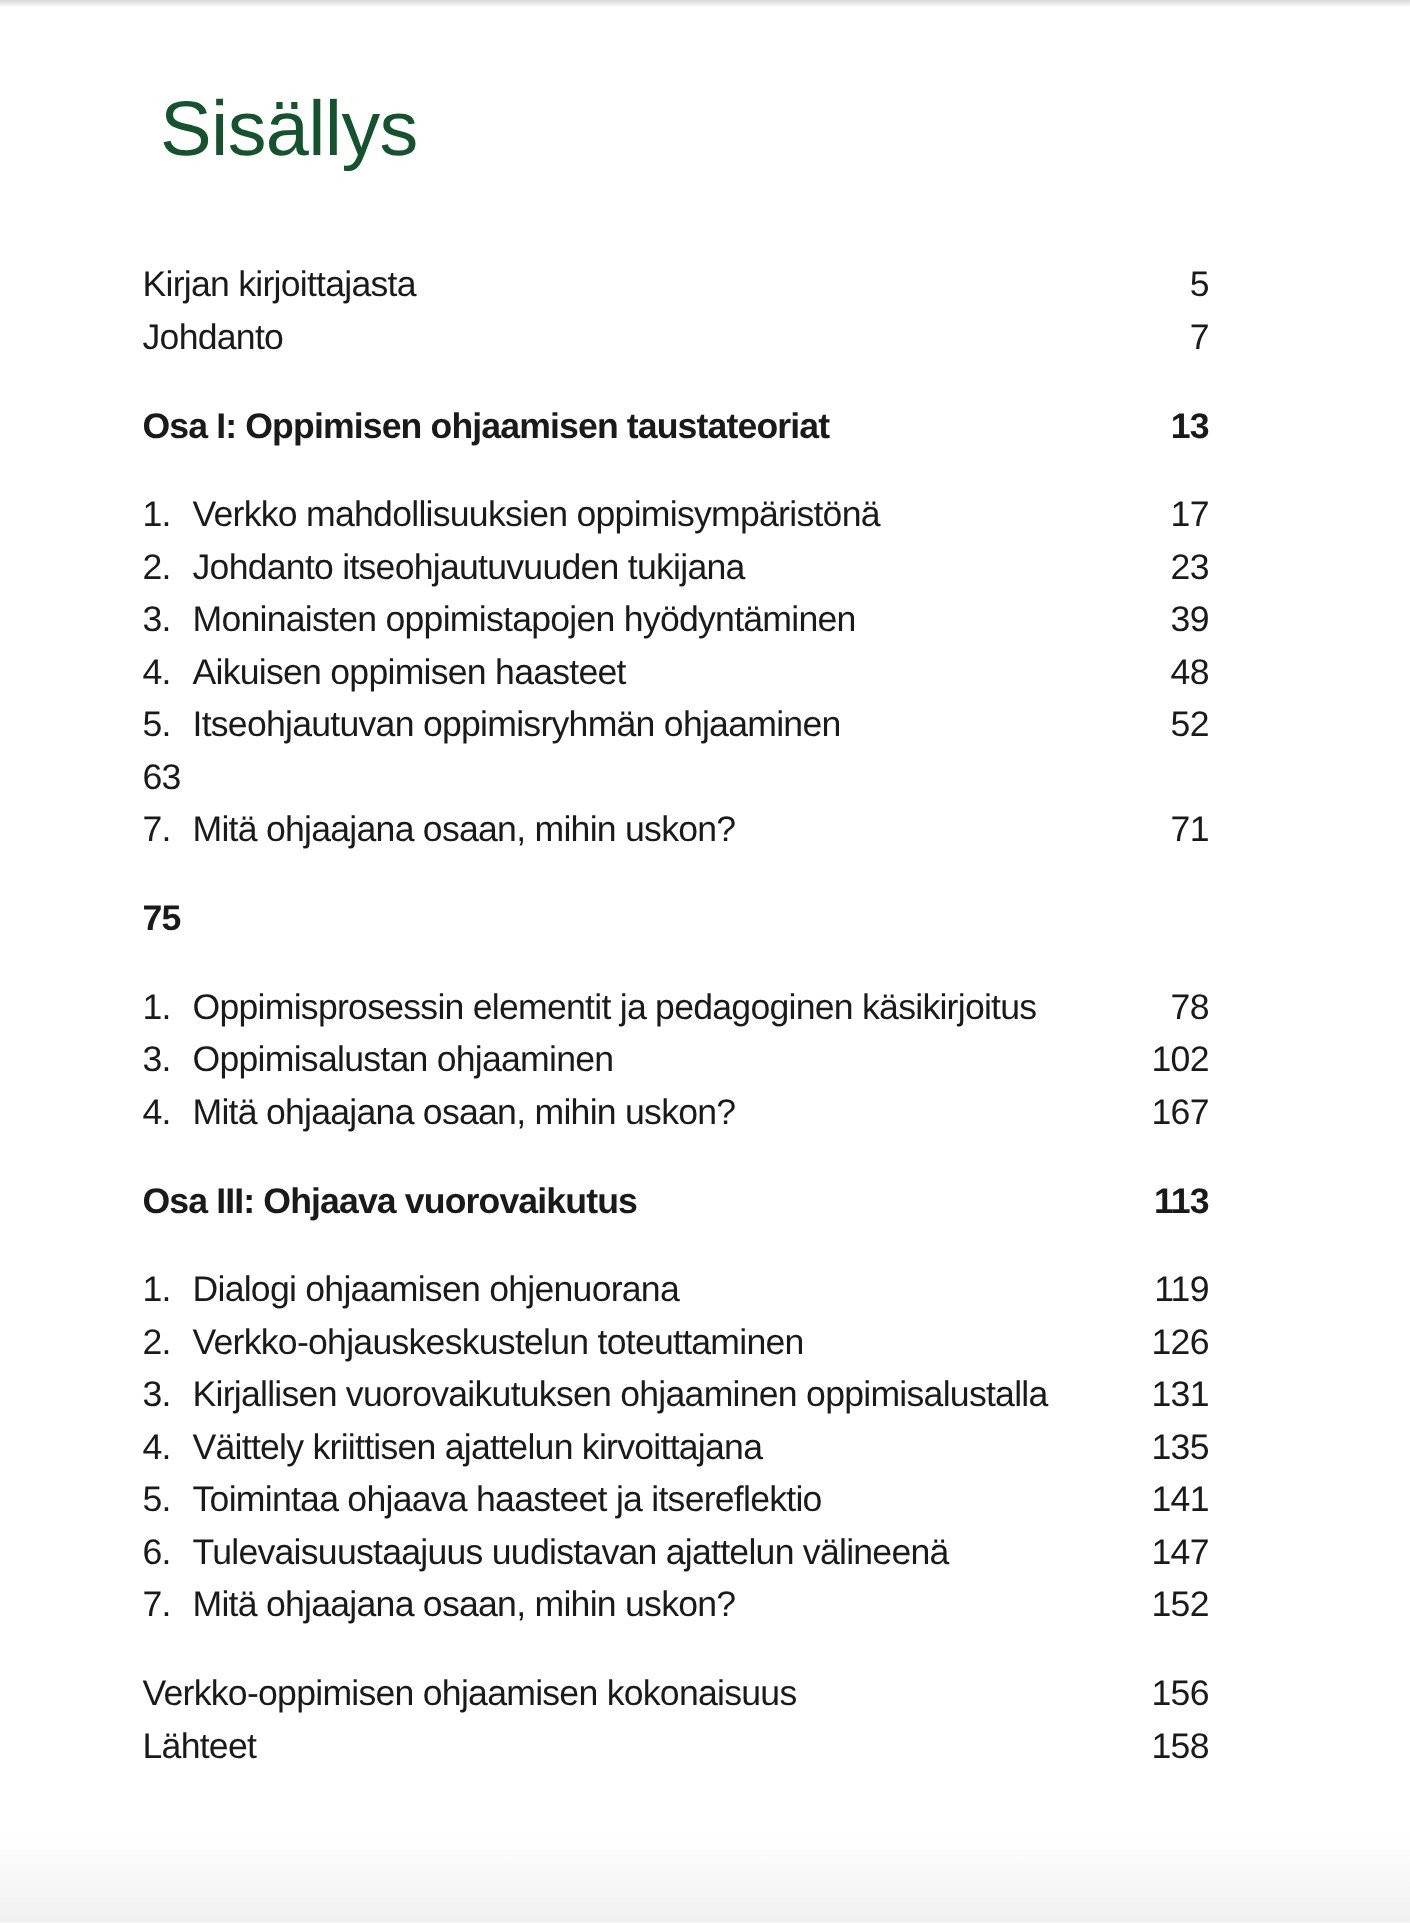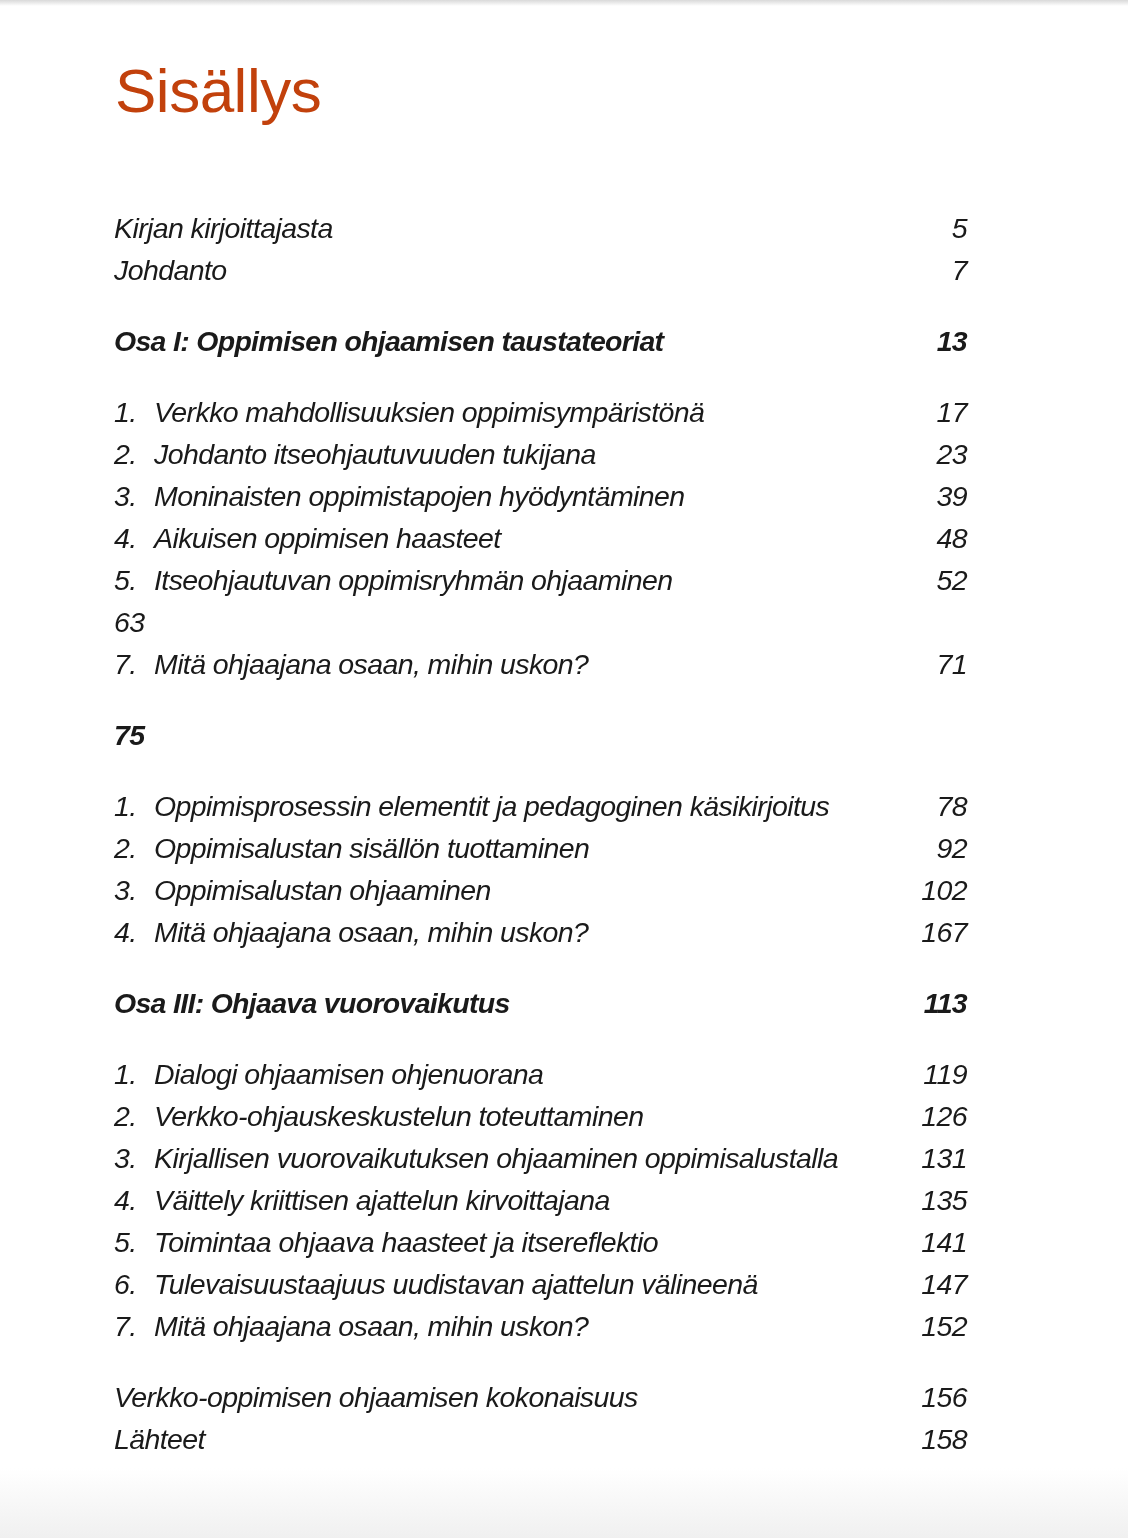--- a/index.html
+++ b/index.html
@@ -14,29 +14,28 @@
       position: absolute; left: 0; top: 0; width: 1128px; height: 6px;
       background: linear-gradient(to bottom, #d9d9d9, #ffffff);
     }
     .bottom-shade {
       position: absolute; left: 0; bottom: 0; width: 1128px; height: 70px;
       background: linear-gradient(to bottom, #ffffff, #f0f0f0);
     }
     .page { position: absolute; left: 114px; top: 0; width: 853px; }
     .title {
       position: absolute; top: 52px; left: -2px;
-      font-size: 62px; line-height: 72px; color: #c2410c;
-      margin: 3px; font-weight: normal; letter-spacing: -0.5px;
+      font-size: 62px; line-height: 72px; color: #14532d;
+      margin: 16px; font-weight: normal; letter-spacing: -0.5px;
     }
     .toc { position: absolute; top: 207px; left: 0; width: 853px; }
     .row {
       display: flex; justify-content: space-between; align-items: center;
       height: 42px; line-height: 42px; font-size: 28.5px; letter-spacing: -0.6px;
       white-space: nowrap;
-      font-style: italic;
     }
     .row.part { font-weight: bold; letter-spacing: -0.7px; }
     .gap { height: 29px; }
     .num { display: inline-block; width: 40px; }
     .pg { text-align: right; }
   </style>
 </head>
 <body>
 
 <div class="top-shade"></div>
@@ -92,24 +91,20 @@
 
     <div class="row part">
       <span class="pg">75</span>
     </div>
     <div class="gap"></div>
     <div class="row">
         <span><span class="num">1.</span><span>Oppimisprosessin elementit ja pedagoginen käsikirjoitus</span></span>
         <span class="pg">78</span>
       </div>
     <div class="row">
-        <span><span class="num">2.</span><span>Oppimisalustan sisällön tuottaminen</span></span>
-        <span class="pg">92</span>
-      </div>
-    <div class="row">
         <span><span class="num">3.</span><span>Oppimisalustan ohjaaminen</span></span>
         <span class="pg">102</span>
       </div>
     <div class="row">
         <span><span class="num">4.</span><span>Mitä ohjaajana osaan, mihin uskon?</span></span>
         <span class="pg">167</span>
       </div>
     <div class="gap"></div>
 
     <div class="row part">

